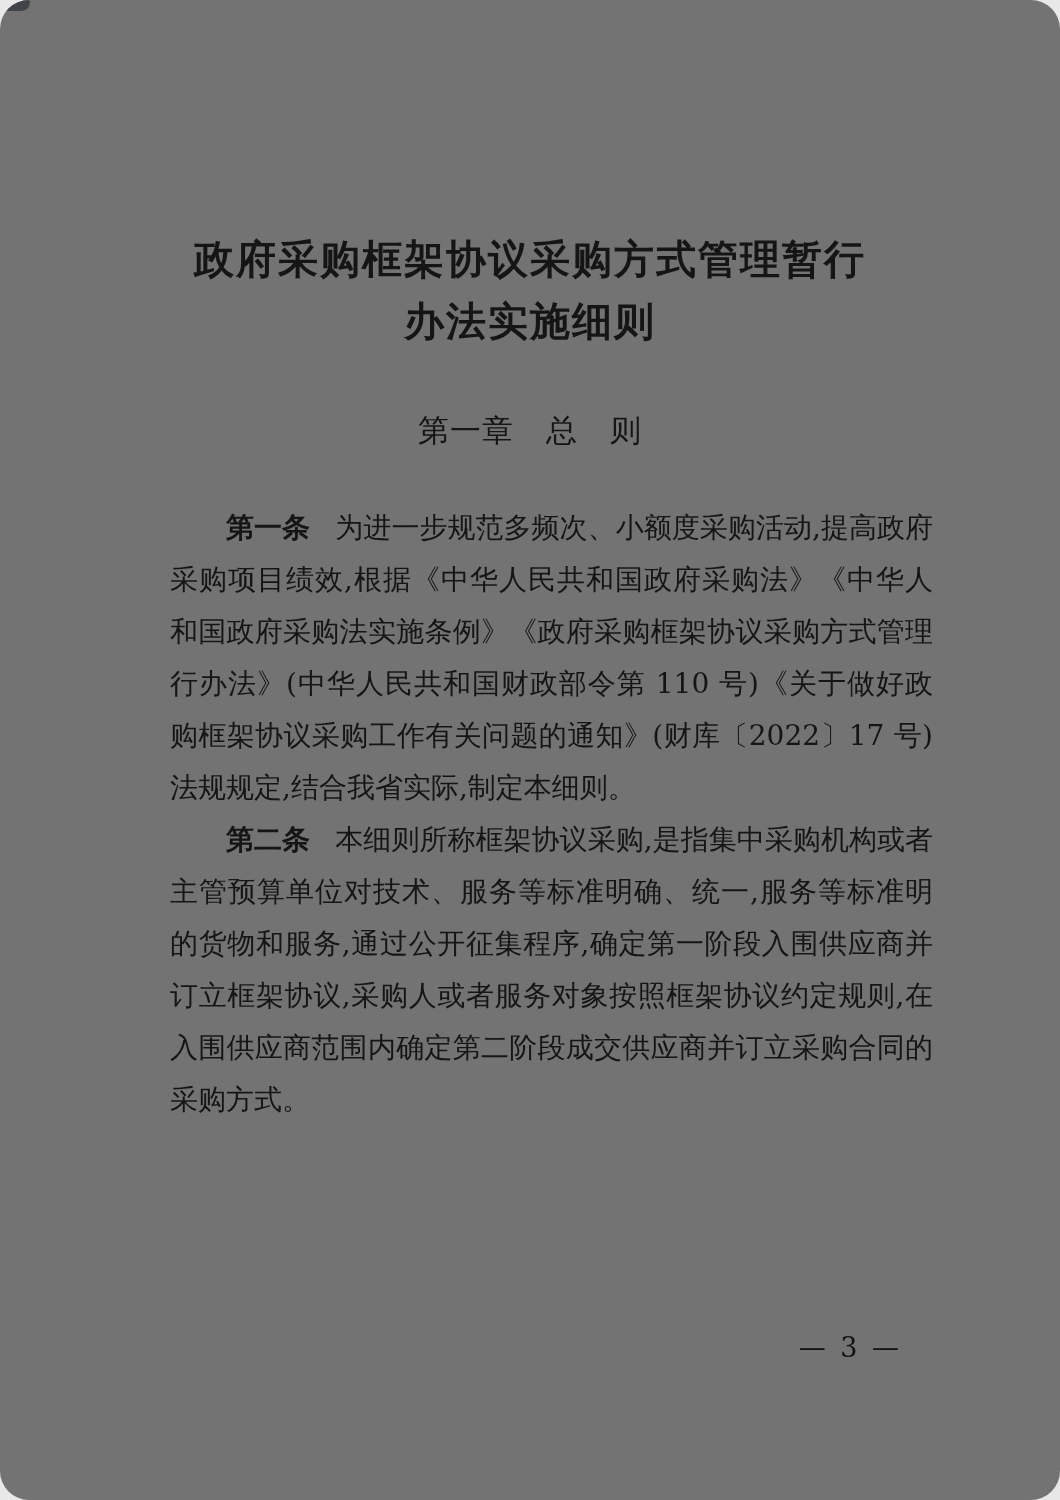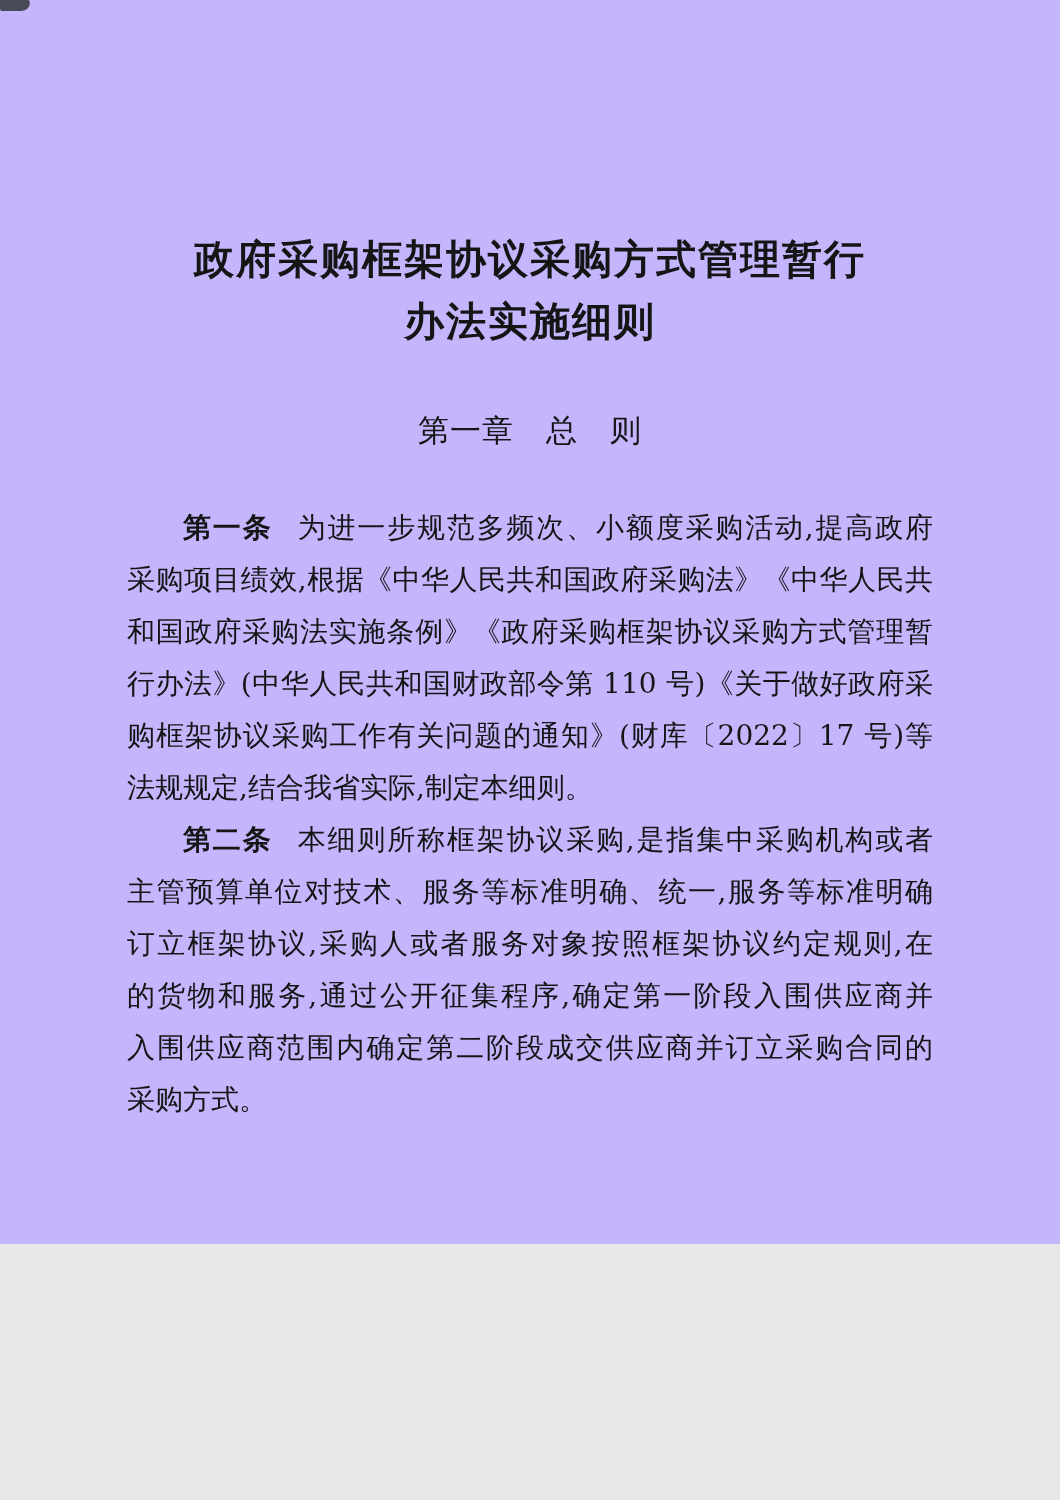--- a/index.html
+++ b/index.html
@@ -3,26 +3,27 @@
 <meta charset="utf-8">
 <style>
   html, body {
     margin: 0;
     padding: 0;
     background: #e8e8e8;
   }
   .page {
     position: relative;
     width: 1060px;
-    height: 1244px;
+    height: 1500px;
     margin: 0 auto;
-    background: #c4b5fd;
+    background: #737373;
     color: #151515;
     overflow: hidden;
     font-family: "DejaVu Serif", serif;
+    border-radius: 29px;
   }
   
   .corner-artifact {
     position: absolute;
     top: 0;
     left: 0;
     width: 30px;
     height: 11px;
     background: #3c3f45;
     border-radius: 0 3px 10px 3px;
@@ -53,20 +54,21 @@
     font-size: 28px;
     line-height: 52px;
   }
   .para { margin: 0; }
   .line {
     text-align: justify;
     text-align-last: justify;
     overflow: hidden;
     white-space: normal;
     height: 52px;
+    margin-left: 43px;
   }
   .line.first { text-indent: 2em; }
   .line.last { text-align-last: left; }
   .article-label {
     font-family: "DejaVu Sans", sans-serif;
     font-weight: 700;
     margin-right: 0.9em;
   }
   .page-number {
     position: absolute;
@@ -97,22 +99,22 @@
         <div class="line first"><span class="article-label">第一条</span><span>为进一步规范多频次、小额度采购活动,提高政府</span></div>
         <div class="line">采购项目绩效,根据《中华人民共和国政府采购法》《中华人民共</div>
         <div class="line">和国政府采购法实施条例》《政府采购框架协议采购方式管理暂</div>
         <div class="line">行办法》(中华人民共和国财政部令第 110 号)《关于做好政府采</div>
         <div class="line">购框架协议采购工作有关问题的通知》(财库〔2022〕17 号)等法律</div>
         <div class="line last">法规规定,结合我省实际,制定本细则。</div>
       </div>
       <div class="para">
         <div class="line first"><span class="article-label">第二条</span><span>本细则所称框架协议采购,是指集中采购机构或者</span></div>
         <div class="line">主管预算单位对技术、服务等标准明确、统一,服务等标准明确</div>
+        <div class="line">的货物和服务,通过公开征集程序,确定第一阶段入围供应商并</div>
         <div class="line">订立框架协议,采购人或者服务对象按照框架协议约定规则,在</div>
-        <div class="line">的货物和服务,通过公开征集程序,确定第一阶段入围供应商并</div>
         <div class="line">入围供应商范围内确定第二阶段成交供应商并订立采购合同的</div>
         <div class="line last">采购方式。</div>
       </div>
     </div>
 
   <div class="page-number">— 3 —</div>
 
 </div>
 
 </body></html>

